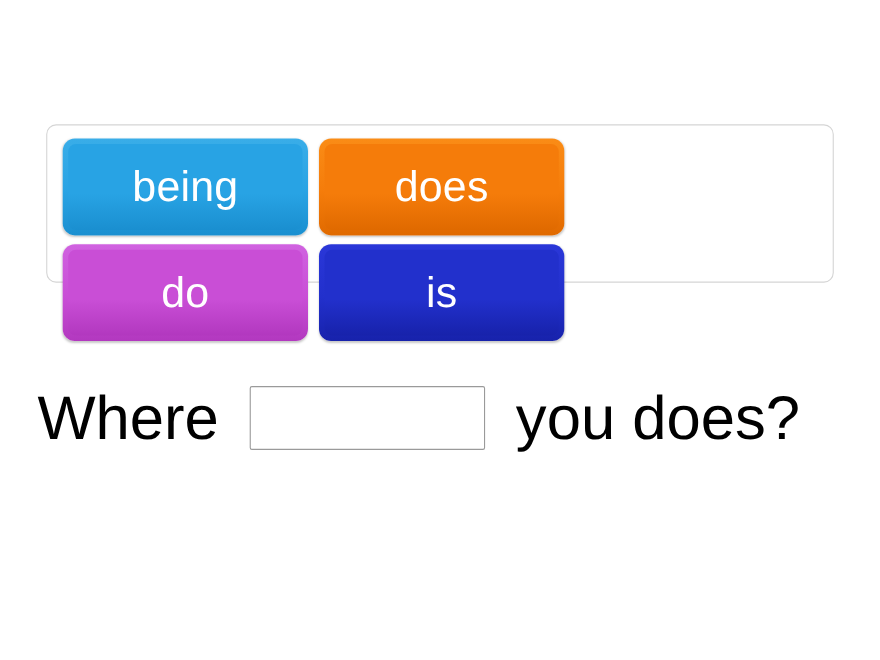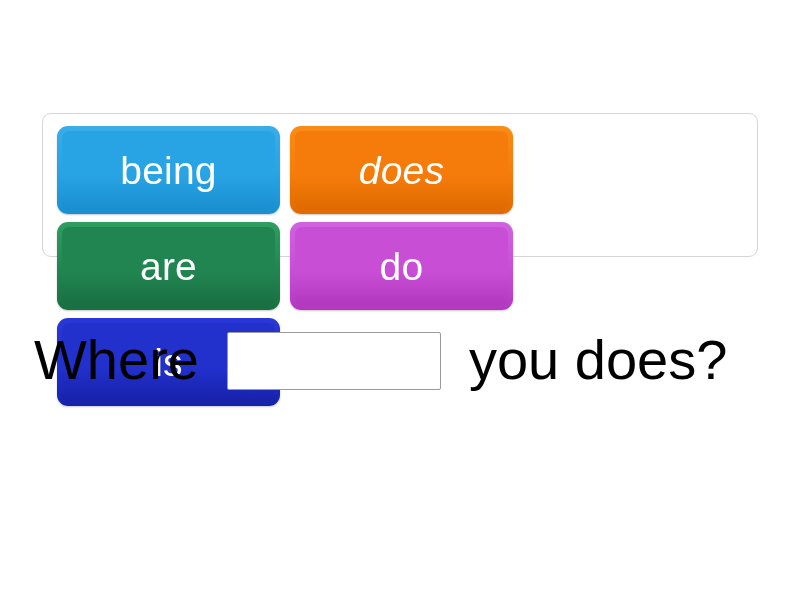--- a/index.html
+++ b/index.html
@@ -73,21 +73,21 @@
   }
 
   
   #sentence-row {
     position: absolute;
     left: 34px;
     top: 332px;
     width: 740px;
     height: 96px;
     display: flex;
-    align-items: flex-start;
+    align-items: center;
     gap: 0;
   }
 
   .sentence-word {
     font-size: 56px;
     line-height: 1;
     color: #000000;
     font-weight: 400;
     white-space: nowrap;
   }
@@ -107,28 +107,23 @@
 </head>
 <body>
 
 <div id="word-bank-panel">
   <div id="word-bank-grid">
       <div class="word-tile" style="background: linear-gradient(rgb(57, 173, 232) 0%, rgb(40, 163, 228) 55%, rgb(26, 143, 208) 100%);">
         <div class="tile-face" style="background: linear-gradient(rgb(40, 163, 228) 0%, rgb(40, 163, 228) 58%, rgb(26, 143, 208) 100%);">
           <span class="tile-label">being</span>
         </div>
       </div>
-      <div class="word-tile" style="background: linear-gradient(rgb(250, 140, 22) 0%, rgb(245, 124, 10) 55%, rgb(224, 106, 0) 100%); font-style: italic;">
+      <div class="word-tile" style="background: linear-gradient(rgb(250, 140, 22) 0%, rgb(245, 124, 10) 55%, rgb(224, 106, 0) 100%);">
         <div class="tile-face" style="background: linear-gradient(rgb(245, 124, 10) 0%, rgb(245, 124, 10) 58%, rgb(224, 106, 0) 100%);">
           <span class="tile-label">does</span>
-        </div>
-      </div>
-      <div class="word-tile" style="background: linear-gradient(rgb(46, 158, 95) 0%, rgb(33, 133, 81) 55%, rgb(24, 111, 65) 100%);">
-        <div class="tile-face" style="background: linear-gradient(rgb(33, 133, 81) 0%, rgb(33, 133, 81) 58%, rgb(24, 111, 65) 100%);">
-          <span class="tile-label">are</span>
         </div>
       </div>
       <div class="word-tile" style="background: linear-gradient(rgb(208, 98, 224) 0%, rgb(201, 78, 214) 55%, rgb(178, 56, 191) 100%);">
         <div class="tile-face" style="background: linear-gradient(rgb(201, 78, 214) 0%, rgb(201, 78, 214) 58%, rgb(178, 56, 191) 100%);">
           <span class="tile-label">do</span>
         </div>
       </div>
       <div class="word-tile" style="background: linear-gradient(rgb(42, 55, 216) 0%, rgb(34, 48, 204) 55%, rgb(23, 34, 171) 100%);">
         <div class="tile-face" style="background: linear-gradient(rgb(34, 48, 204) 0%, rgb(34, 48, 204) 58%, rgb(23, 34, 171) 100%);">
           <span class="tile-label">is</span>

